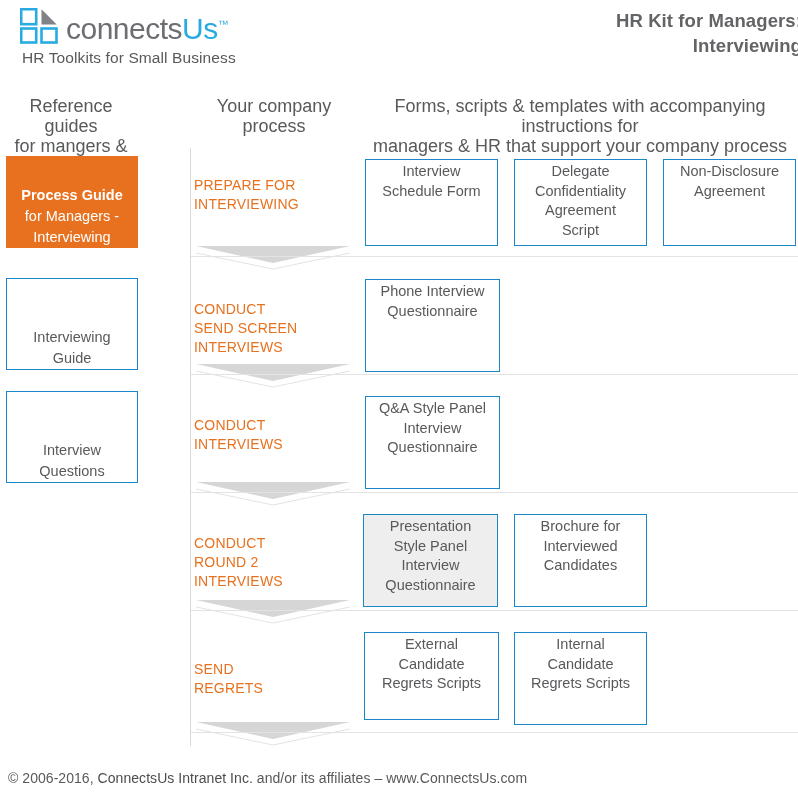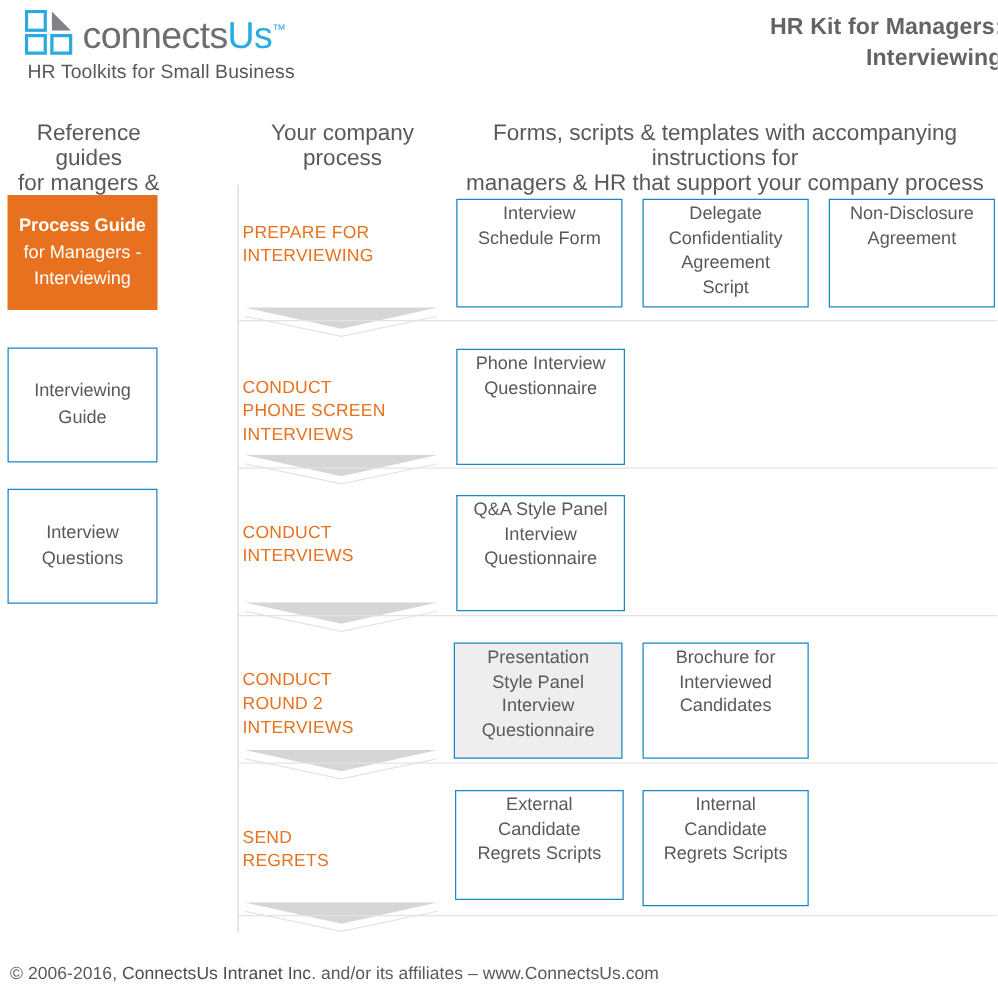--- a/index.html
+++ b/index.html
@@ -117,24 +117,24 @@
     left: 196px;
     width: 154px;
     height: 26px;
     pointer-events: none;
   }
 
   
   .guide {
     position: absolute;
     left: 6px;
-    width: 120px;
+    width: 132px;
     box-sizing: border-box;
     display: flex;
-    align-items: center;
+    align-items: flex-end;
     justify-content: center;
     text-align: center;
     font-size: 14.5px;
     line-height: 21px;
     color: #58595b;
   }
   .guide-primary {
     background: #e8711f;
     color: #ffffff;
     border: none;
@@ -273,21 +273,21 @@
         </div>
       </div>
       <div class="doc" style="left: 663px; top: 11px; width: 133px; height: 87px;">
         <div>
           <div>Non-Disclosure</div>
           <div>Agreement</div>
         </div>
       </div>
       <div class="step" style="top: 152px;">
         <div>CONDUCT</div>
-        <div>PHONE SCREEN</div>
+        <div>SEND SCREEN</div>
         <div>INTERVIEWS</div>
       </div>
       <div class="chev" style="top: 214px;"><svg width="154" height="26" viewBox="0 0 154 26" aria-hidden="true">
           <polygon points="0,2 154,2 77,19" fill="#d6d6d6"></polygon>
           <polyline points="0,9 77,25 154,9" fill="none" stroke="#e3e3e3" stroke-width="1"></polyline>
         </svg></div>
       <div class="row-sep" style="top: 226px;"></div>
       <div class="doc" style="left: 365px; top: 131px; width: 135px; height: 93px;">
         <div>
           <div>Phone Interview</div>

